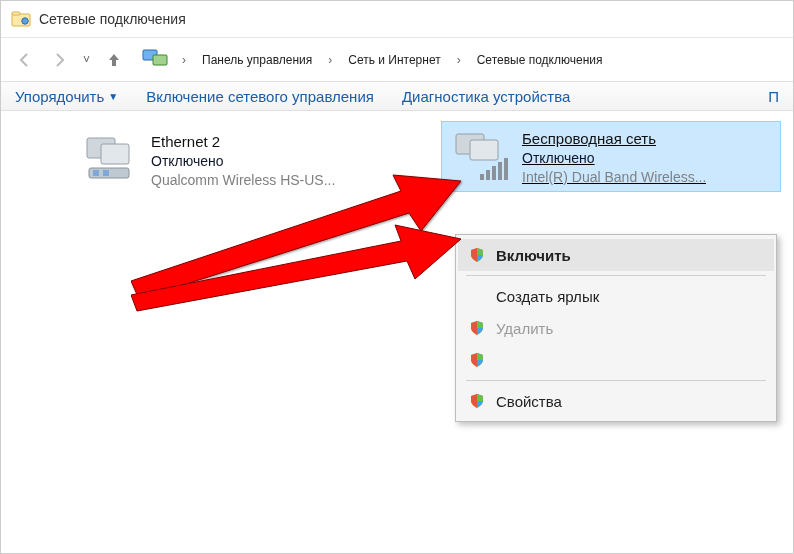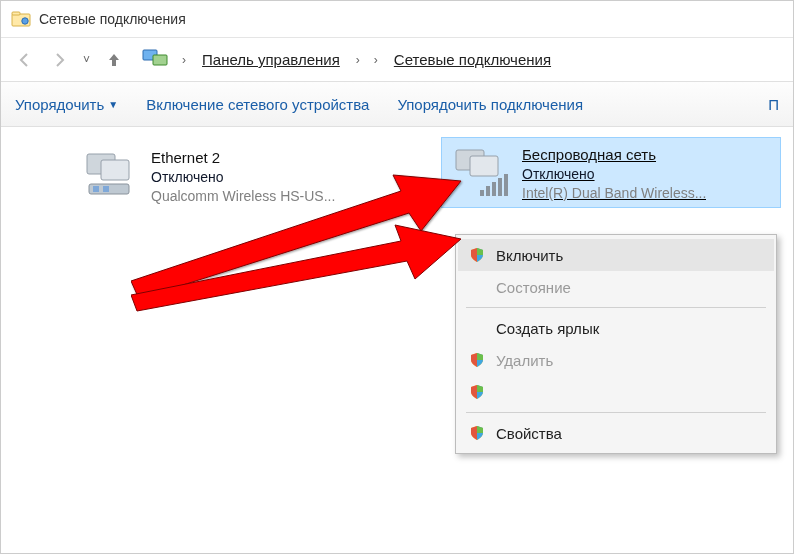--- a/index.html
+++ b/index.html
@@ -37,36 +37,35 @@
     width: 28px; height: 28px;
     display:flex; align-items:center; justify-content:center;
     color:#777;
   }
   .nav-arrow.disabled { color:#bbb; }
   .crumb-icon { margin: 0 4px 0 8px; }
   .addressbar .crumb {
     display:flex; align-items:center;
     padding: 4px 6px;
     color:#222;
-    font-size:15px;
+    font-size:12px;
     white-space:nowrap;
-    text-decoration:underline;
   }
   .addressbar .chev {
     color:#666; font-size:12px; padding:0 4px;
   }
 
   
   .toolbar {
     display:flex;
     align-items:center;
     background: linear-gradient(#fdfdfd,#f3f3f3);
     border-top:1px solid #e0e0e0;
     border-bottom:1px solid #e0e0e0;
-    height:46px;
+    height:30px;
     padding: 8px 14px;
     gap: 28px;
     font-size:15px;
     color:#1a5ea8;
   }
   .toolbar .item { display:flex; align-items:center; gap:4px; white-space:nowrap; }
   .toolbar .dropdown-caret { font-size:10px; color:#1a5ea8; }
 
   
   .content {
@@ -109,21 +108,21 @@
   .context-menu .row {
     display:flex;
     align-items:center;
     height:32px;
     padding: 0 16px 0 10px;
     gap:10px;
     color:#222;
   }
   .context-menu .row.highlight {
     background:#e5e5e5;
-    font-weight:400;
+    font-weight:700;
   }
   .context-menu .row.disabled { color:#9a9a9a; }
   .context-menu .sep {
     height:1px; background:#d0d0d0; margin:4px 8px;
   }
   .context-menu .icon-slot { width:18px; height:18px; display:flex; align-items:center; justify-content:center; }
 
   
   .arrow {
     position:absolute;
@@ -163,34 +162,35 @@
   </div>
   <span class="crumb-icon">
     <svg width="26" height="20" viewBox="0 0 26 20">
       <rect x="1" y="2" width="14" height="10" rx="1" fill="#6fb2ef" stroke="#2e6cb0"></rect>
       <rect x="11" y="7" width="14" height="10" rx="1" fill="#a2d190" stroke="#3e8a2e"></rect>
     </svg>
   </span>
   <span class="chev">›</span>
   <span class="crumb">Панель управления</span>
   <span class="chev">›</span>
+  <span class="crumb">Сеть и Интернет</span>
   <span class="chev">›</span>
   <span class="crumb">Сетевые подключения</span>
 </div>
 
 <div class="toolbar">
   <div class="item">
     <span>Упорядочить</span>
     <span class="dropdown-caret">▼</span>
   </div>
   <div class="item">
-    <span>Включение сетевого устройства</span>
+    <span>Включение сетевого управления</span>
   </div>
   <div class="item">
-    <span>Упорядочить подключения</span>
+    <span>Диагностика устройства</span>
   </div>
   <div class="item" style="margin-left:auto;">
     <span>П</span>
   </div>
 </div>
 
 <div class="content">
 
   <div class="adapter" style="left:70px; top:14px;">
     <div class="icon">
@@ -234,24 +234,20 @@
   <div class="row highlight">
     <span class="icon-slot">
       <svg width="16" height="16" viewBox="0 0 16 16">
         <path d="M8 1 L14 3 V8 C14 12 8 15 8 15 C8 15 2 12 2 8 V3 Z" fill="#f5be2e"></path>
         <path d="M8 1 L14 3 V8 C14 12 8 15 8 15 Z" fill="#3fa7e0"></path>
         <path d="M8 1 L2 3 V8 C2 12 8 15 8 15 Z" fill="#e04a3f" opacity=".9"></path>
         <path d="M8 1 L14 3 V8 L8 8 Z" fill="#6bbf4b"></path>
       </svg>
     </span>
     <span>Включить</span>
-  </div>
-  <div class="row disabled">
-    <span class="icon-slot"></span>
-    <span>Состояние</span>
   </div>
   <div class="sep"></div>
   <div class="row">
     <span class="icon-slot"></span>
     <span>Создать ярлык</span>
   </div>
   <div class="row disabled">
     <span class="icon-slot">
       <svg width="16" height="16" viewBox="0 0 16 16">
         <path d="M8 1 L14 3 V8 C14 12 8 15 8 15 C8 15 2 12 2 8 V3 Z" fill="#f5be2e"></path>

